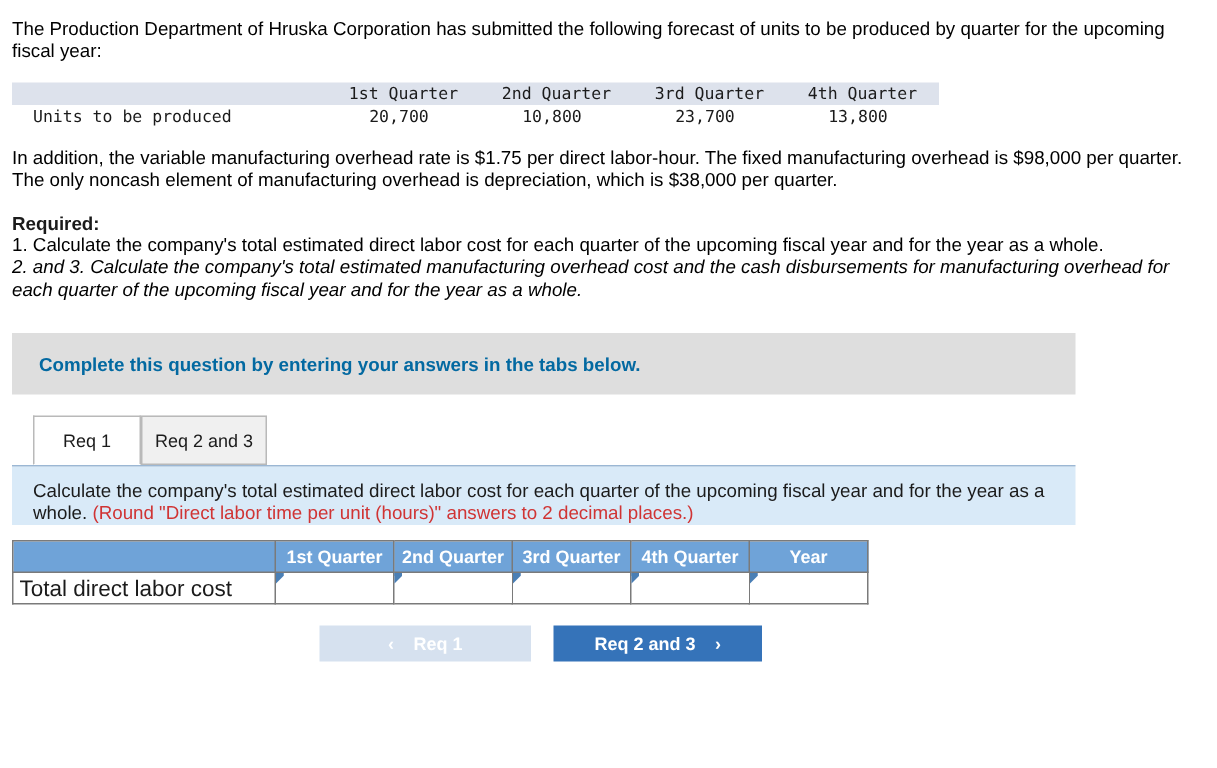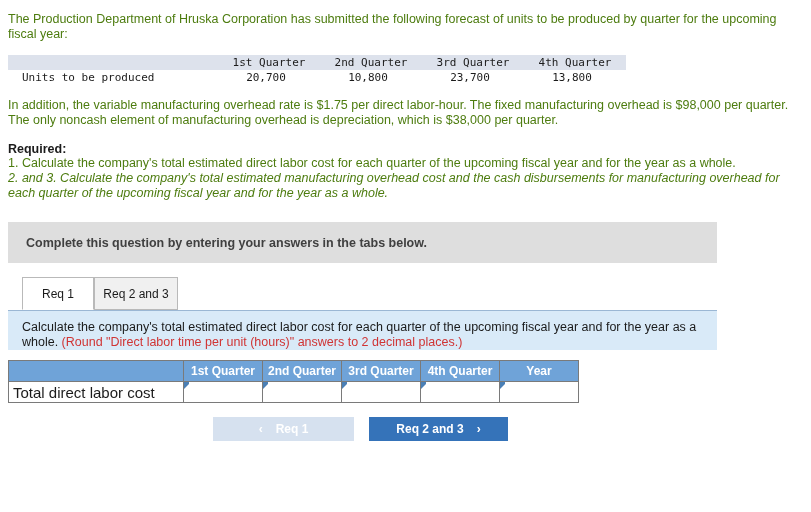--- a/index.html
+++ b/index.html
@@ -20,21 +20,21 @@
   .page {
     padding: 10px 8px 0 8px;
     box-sizing: border-box;
     width: 811px;
   }
 
   
   .para {
     line-height: 15px;
     font-size: 12.5px;
-    color: #4d7c0f;
+    color: #000000;
     max-width: 790px;
   }
   .para-intro { margin: 2px 0 0 0; }
   .para-gap   { margin-top: 13px; }
   .para-tight { margin-top: 2px; font-style: italic; }
 
   
   .forecast {
     margin-top: 13px;
     border-collapse: collapse;
@@ -67,21 +67,21 @@
     height: 41px;
     background: #dedede;
     display: flex;
     align-items: center;
     padding-left: 18px;
     box-sizing: border-box;
   }
   .gray-banner .txt {
     font-weight: bold;
     font-size: 12.5px;
-    color: #404040;
+    color: #0369a1;
   }
 
   
   .tabstrip {
     margin-top: 14px;
     width: 709px;
     position: relative;
     height: 34px;
     border-bottom: 1px solid #9bb7d4;
     box-sizing: border-box;

